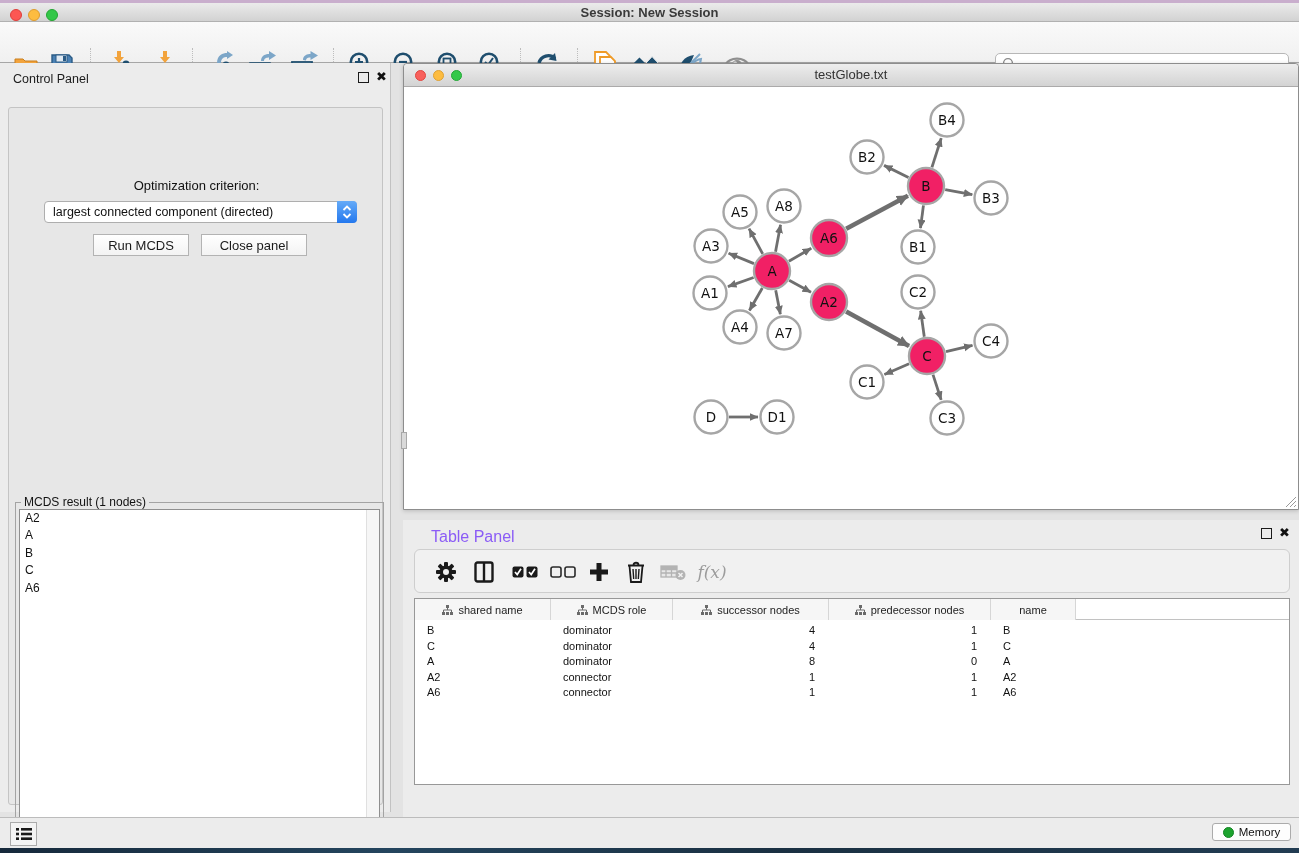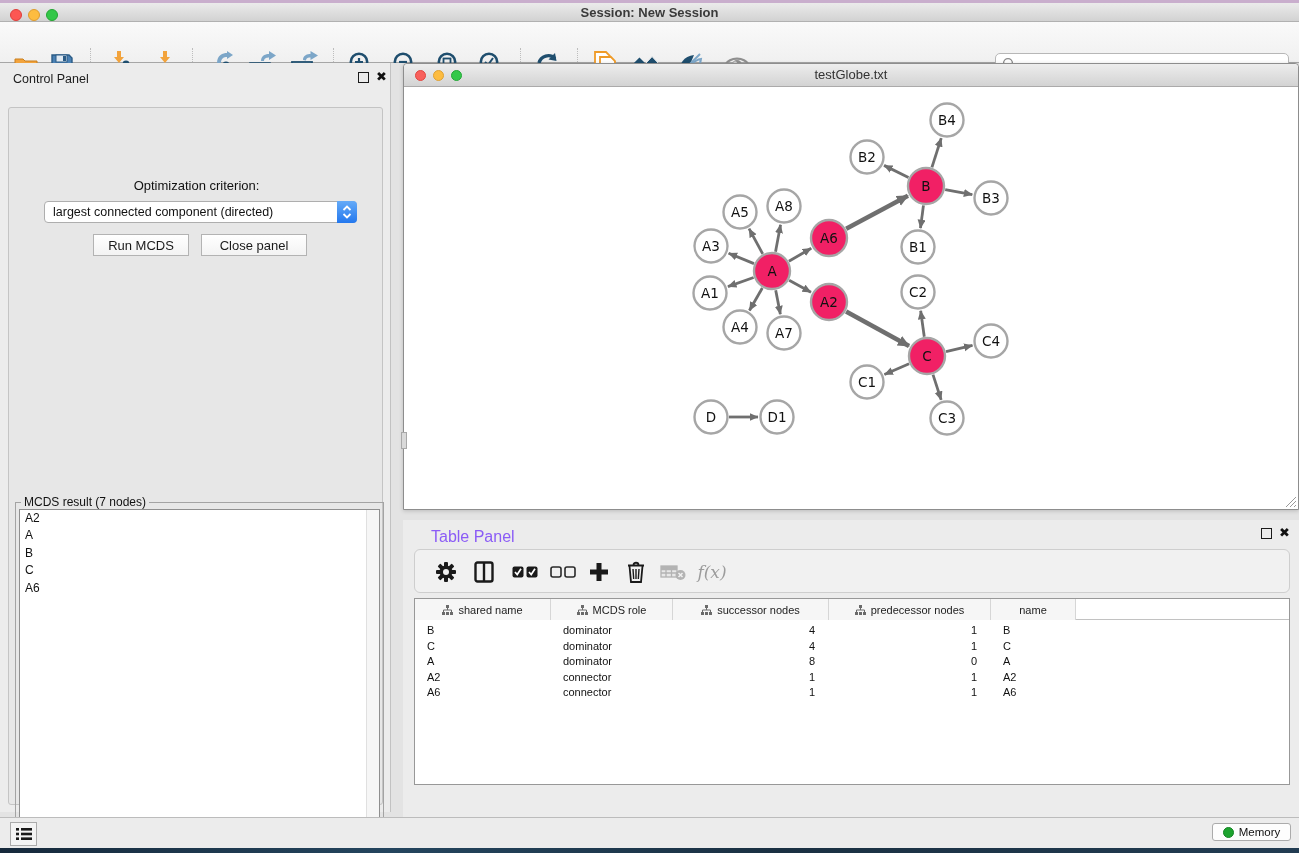--- a/index.html
+++ b/index.html
@@ -290,21 +290,21 @@
         </span>
       </div>
 
       <div id="opt-label">Optimization criterion:</div>
 
       <div id="run-mcds" class="push-btn">Run MCDS</div>
       <div id="close-panel" class="push-btn">Close panel</div>
 
       <div id="result-box">
         <div id="result-frame"></div>
-        <div id="result-legend">MCDS result (7 nodes)</div>
+        <div id="result-legend">MCDS result (1 nodes)</div>
         <div id="result-list">
           <div id="result-scroll"></div>
         <div class="result-item">A2</div>
             <div class="result-item">A</div>
             <div class="result-item">B</div>
             <div class="result-item">C</div>
             <div class="result-item">A6</div>
           </div>
       </div>
     </div>

